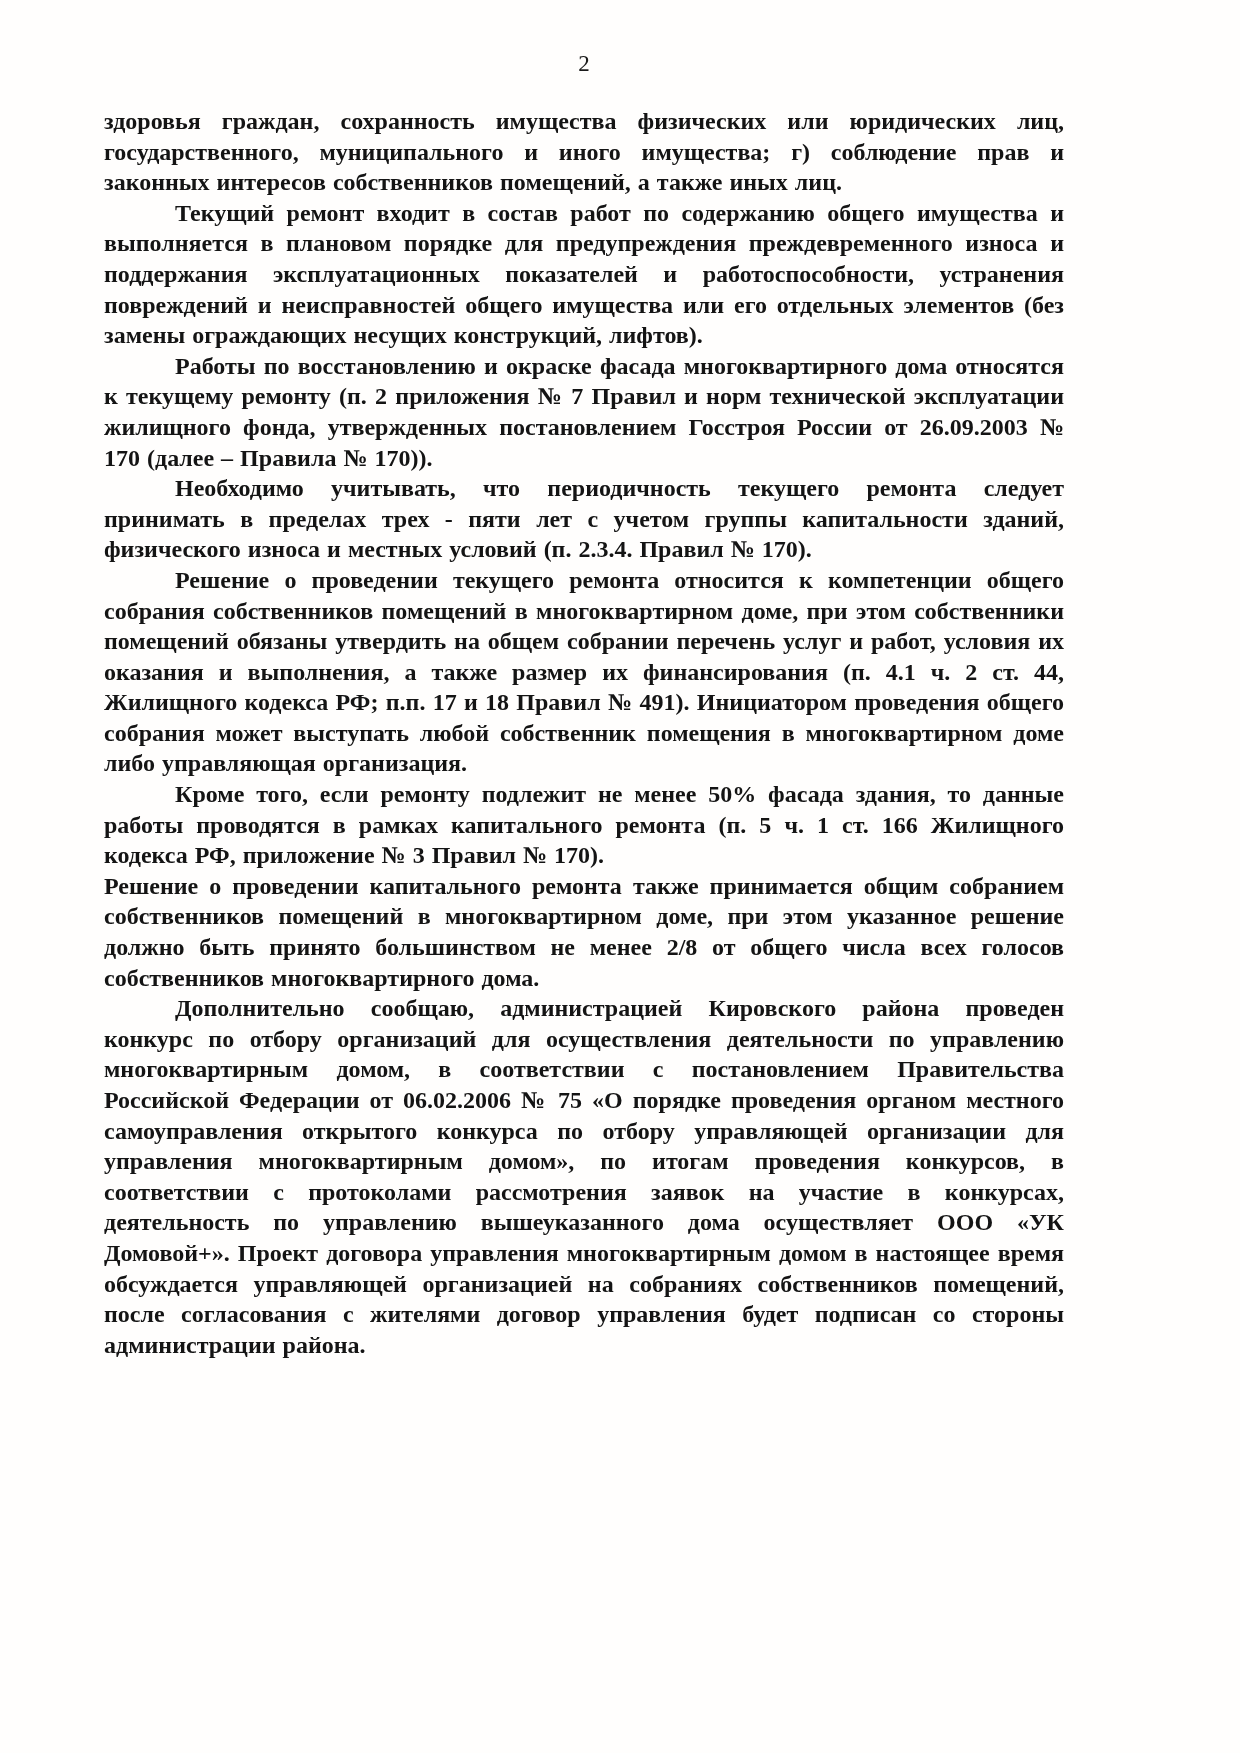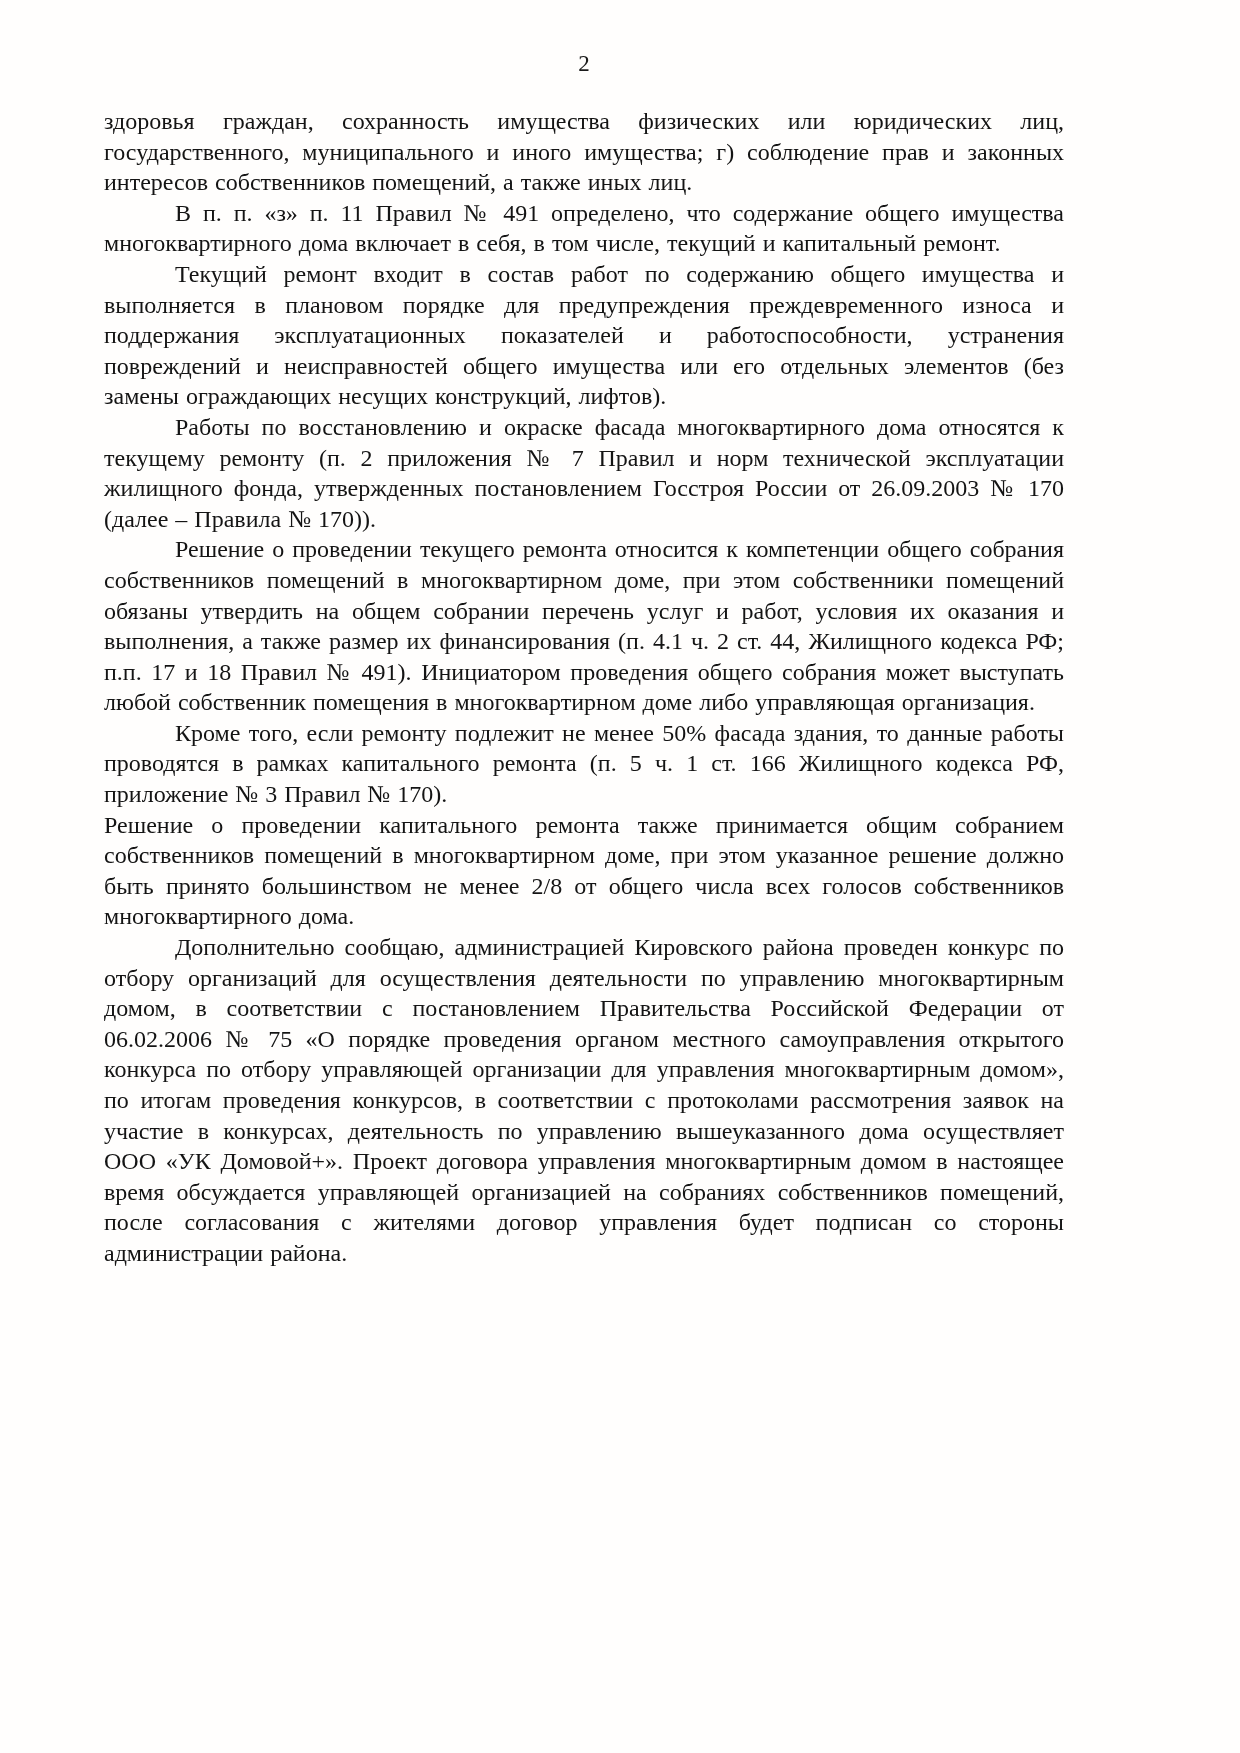--- a/index.html
+++ b/index.html
@@ -29,34 +29,35 @@
     width: 100%;
   }
   .doc-body p {
     margin: 0;
     font-size: 24px;
     line-height: 30.6px;
     text-align: justify;
     text-justify: inter-word;
     word-spacing: 1px;
     hyphens: auto;
+    font-weight: bold;
     -webkit-hyphens: auto;
   }
   .doc-body p.indent {
     text-indent: 71px;
   }
 </style>
 </head>
 <body>
 
 <div class="page">
   <div class="page-number">2</div>
   <div class="doc-body">
       <p class="">здоровья граждан, сохранность имущества физических или юридических лиц, государственного, муниципального и иного имущества; г) соблюдение прав и законных интересов собственников помещений, а также иных лиц.</p>
-      <p class="indent">В п. п. «з» п. 11 Правил № 491 определено, что содержание общего имущества многоквартирного дома включает в себя, в том числе, текущий и капитальный ремонт.</p>
       <p class="indent">Текущий ремонт входит в состав работ по содержанию общего имущества и выполняется в плановом порядке для предупреждения преждевременного износа и поддержания эксплуатационных показателей и работоспособности, устранения повреждений и неисправностей общего имущества или его отдельных элементов (без замены ограждающих несущих конструкций, лифтов).</p>
       <p class="indent">Работы по восстановлению и окраске фасада многоквартирного дома относятся к текущему ремонту (п. 2 приложения № 7 Правил и норм технической эксплуатации жилищного фонда, утвержденных постановлением Госстроя России от 26.09.2003 № 170 (далее – Правила № 170)).</p>
+      <p class="indent">Необходимо учитывать, что периодичность текущего ремонта следует принимать в пределах трех - пяти лет с учетом группы капитальности зданий, физического износа и местных условий (п. 2.3.4. Правил № 170).</p>
       <p class="indent">Решение о проведении текущего ремонта относится к компетенции общего собрания собственников помещений в многоквартирном доме, при этом собственники помещений обязаны утвердить на общем собрании перечень услуг и работ, условия их оказания и выполнения, а также размер их финансирования (п. 4.1 ч. 2 ст. 44, Жилищного кодекса РФ; п.п. 17 и 18 Правил № 491). Инициатором проведения общего собрания может выступать любой собственник помещения в многоквартирном доме либо управляющая организация.</p>
       <p class="indent">Кроме того, если ремонту подлежит не менее 50% фасада здания, то данные работы проводятся в рамках капитального ремонта (п. 5 ч. 1 ст. 166 Жилищного кодекса РФ, приложение № 3 Правил № 170).</p>
       <p class="">Решение о проведении капитального ремонта также принимается общим собранием собственников помещений в многоквартирном доме, при этом указанное решение должно быть принято большинством не менее 2/8 от общего числа всех голосов собственников многоквартирного дома.</p>
       <p class="indent">Дополнительно сообщаю, администрацией Кировского района проведен конкурс по отбору организаций для осуществления деятельности по управлению многоквартирным домом, в соответствии с постановлением Правительства Российской Федерации от 06.02.2006 № 75 «О порядке проведения органом местного самоуправления открытого конкурса по отбору управляющей организации для управления многоквартирным домом», по итогам проведения конкурсов, в соответствии с протоколами рассмотрения заявок на участие в конкурсах, деятельность по управлению вышеуказанного дома осуществляет ООО «УК Домовой+». Проект договора управления многоквартирным домом в настоящее время обсуждается управляющей организацией на собраниях собственников помещений, после согласования с жителями договор управления будет подписан со стороны администрации района.</p>
     </div>
 </div>
 
 </body></html>

